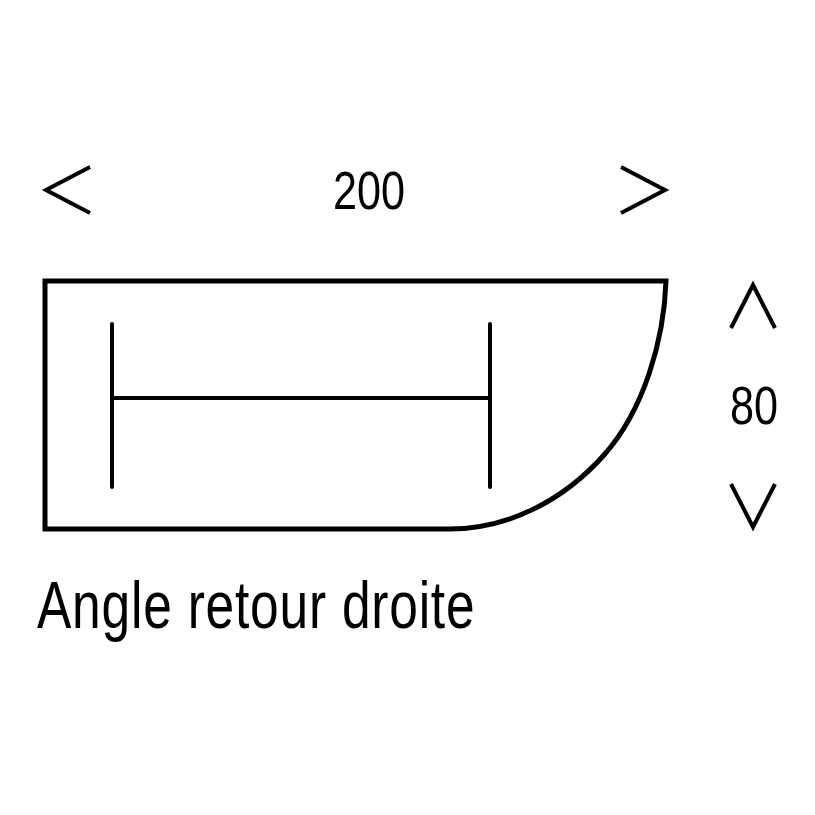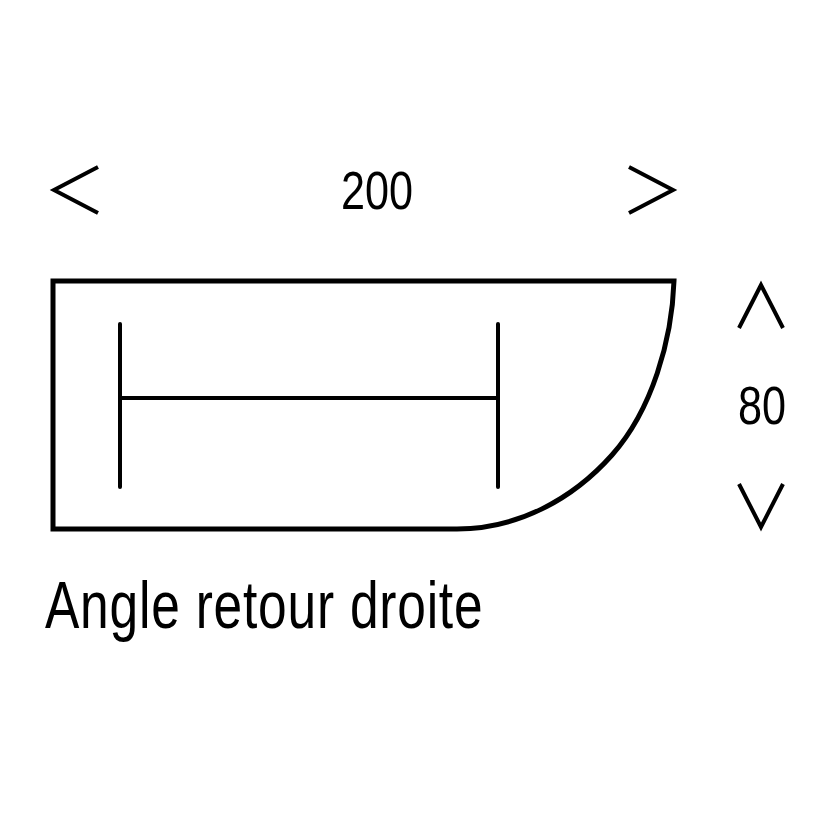--- a/index.html
+++ b/index.html
@@ -10,21 +10,21 @@
     body {
       width: 815px;
       height: 815px;
       position: relative;
       overflow: hidden;
       font-family: "Liberation Sans", "DejaVu Sans", sans-serif;
       color: #000000;
     }
     .diagram {
       position: absolute;
-      left: 12px;
+      left: 4px;
       top: 0;
       width: 749px;
       height: 815px;
     }
     .label {
       position: absolute;
       white-space: nowrap;
       line-height: 1;
       color: #000;
     }

